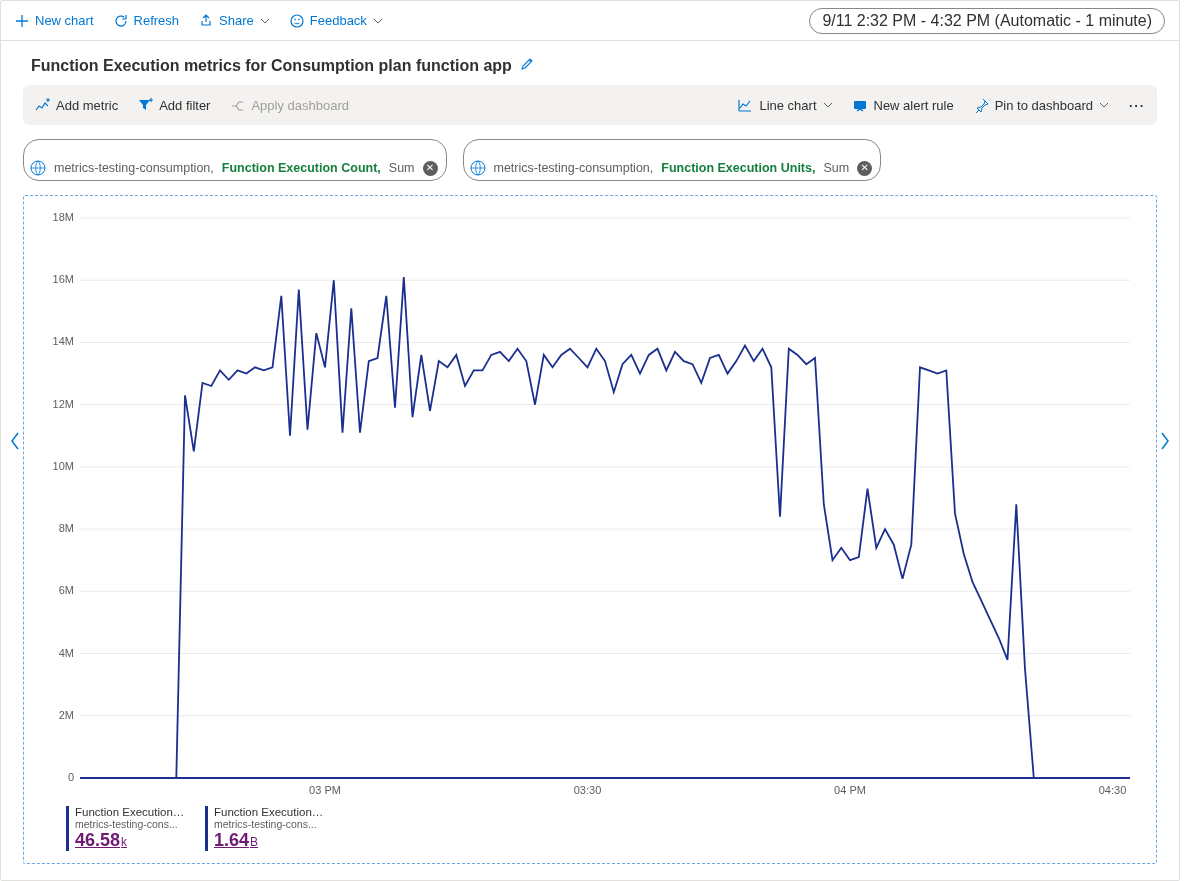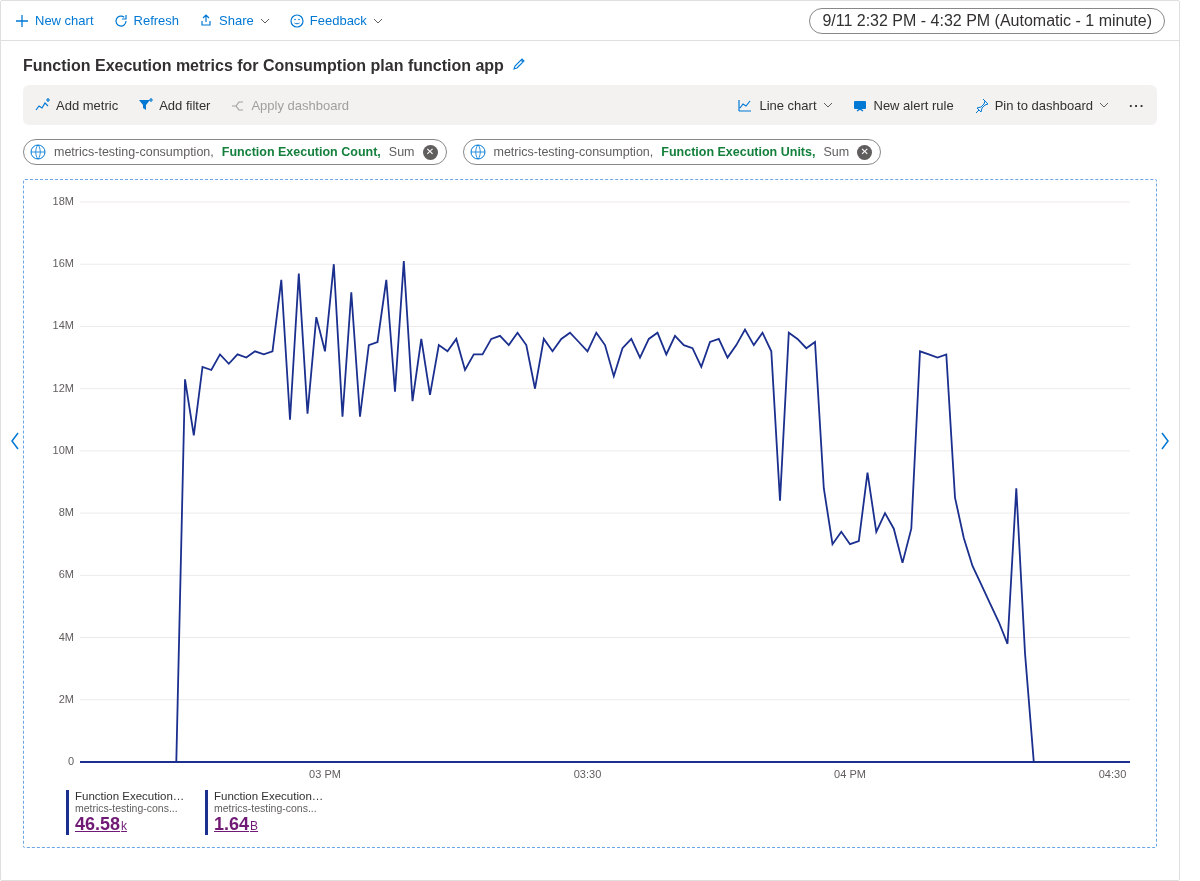--- a/index.html
+++ b/index.html
@@ -5,34 +5,34 @@
   * { box-sizing: border-box; }
   html, body { margin:0; padding:0; font-family: "Segoe UI", -apple-system, BlinkMacSystemFont, sans-serif; font-size:13px; color:#323130; background:#fff; }
   .frame { width:1180px; height:881px; border:1px solid #e1dfdd; border-radius:2px; position:relative; }
   
   .top-bar { display:flex; align-items:center; height:40px; padding:0 14px; border-bottom:1px solid #e1dfdd; }
   .tb-btn { display:flex; align-items:center; gap:6px; color:#0078d4; cursor:pointer; margin-right:20px; font-size:13px; }
   .tb-btn svg { flex:0 0 auto; }
   .chev-down { width:10px; height:6px; }
   .time-pill { margin-left:auto; border:1px solid #8a8886; border-radius:14px; padding:3px 12px; font-size:16px; color:#323130; cursor:pointer; }
   
-  .title-row { display:flex; align-items:center; padding:16px 22px 10px 22px; font-size:16px; font-weight:600; color:#323130; gap:8px; }
+  .title-row { display:flex; align-items:center; padding:16px 22px 10px 30px; font-size:16px; font-weight:600; color:#323130; gap:8px; }
   .edit-ic { color:#0078d4; cursor:pointer; }
   
   .action-bar { display:flex; align-items:center; height:40px; background:#f3f2f1; margin:0 22px; padding:0 12px; border-radius:6px; }
   .ab-left { display:flex; align-items:center; gap:20px; }
   .ab-right { margin-left:auto; display:flex; align-items:center; gap:20px; }
   .ab-btn { display:flex; align-items:center; gap:6px; color:#323130; cursor:pointer; }
   .ab-btn.disabled { color:#a19f9d; cursor:default; }
   .ab-btn .ic { color:#0078d4; display:flex; }
   .ab-btn.disabled .ic { color:#a19f9d; }
   .more-dots { font-weight:bold; letter-spacing:1px; cursor:pointer; }
   
   .pill-row { display:flex; gap:16px; padding:14px 22px 10px; }
-  .pill { display:flex; align-items:center; gap:8px; border:1px solid #8a8886; border-radius:16px; padding:4px 8px 4px 6px; font-size:12.5px; color:#605e5c; cursor:pointer; }
+  .pill { display:flex; align-items:center; gap:8px; border:1px solid #8a8886; border-radius:16px; padding:20px 8px 4px 6px; font-size:12.5px; color:#605e5c; cursor:pointer; }
   .pill .bold { font-weight:600; color:#15803d; }
   .pill .close { width:15px; height:15px; border-radius:50%; background:#605e5c; color:#fff; display:flex; align-items:center; justify-content:center; font-size:10px; line-height:1; }
   .globe { width:16px; height:16px; }
   
   .chart-wrap { position:relative; margin:4px 22px 16px 22px; border:1px dashed #6aa5e6; border-radius:2px; padding:12px 16px 10px 6px; }
   .nav-chev { position:absolute; top:50%; width:12px; height:20px; color:#0078d4; cursor:pointer; }
   .nav-left { left:8px; transform:translateY(-50%); }
   .nav-right { right:8px; transform:translateY(-50%); }
   .chart-svg { display:block; width:100%; height:590px; }
   .chart-svg .grid { stroke:#edebe9; stroke-width:1; }

